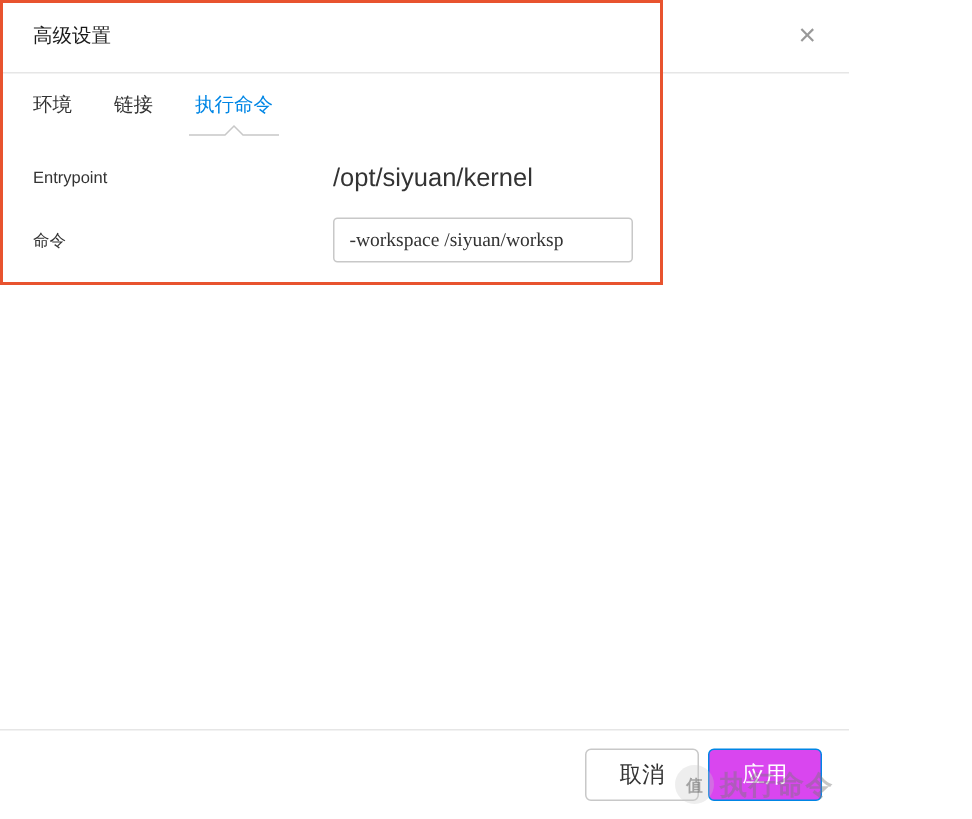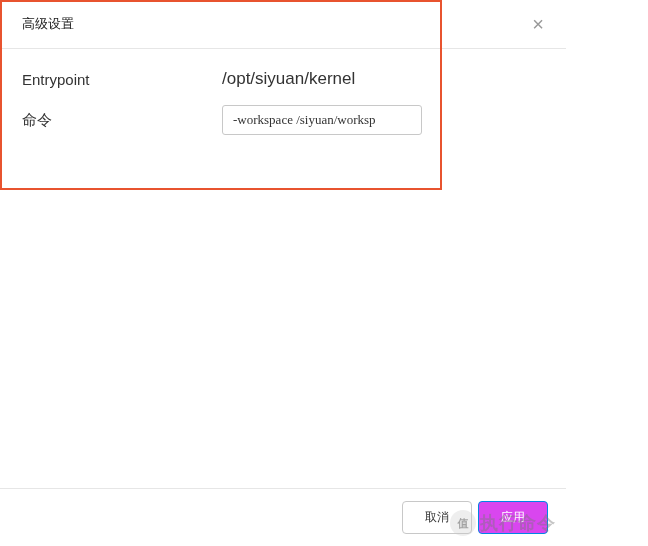--- a/index.html
+++ b/index.html
@@ -80,21 +80,21 @@
       padding: 20px 22px;
       flex: 1;
     }
     .form-row {
       display: flex;
       align-items: center;
       margin-bottom: 16px;
     }
     .form-label {
       width: 200px;
-      font-size: 15px;
+      font-size: 11px;
       color: #333;
     }
     .form-value {
       font-size: 17px;
       color: #333;
     }
     .form-input {
       width: 200px;
       padding: 6px 10px;
       font-size: 13px;
@@ -113,21 +113,21 @@
       border-top: 1px solid #e6e6e6;
       gap: 6px;
       position: absolute;
       bottom: 0;
       left: 0;
       right: 0;
       background: #fff;
     }
     .btn {
       padding: 7px 22px;
-      font-size: 12px;
+      font-size: 15px;
       border-radius: 4px;
       cursor: pointer;
       border: 1px solid #c8c8c8;
       background: #fff;
       color: #333;
     }
     .btn-primary {
       background: #d946ef;
       border-color: #0086e5;
       color: #fff;
@@ -165,20 +165,36 @@
 <body>
 
 <div class="dialog">
   <div class="highlight-box"></div>
 
   <div class="dialog-header">
     <div class="dialog-title">高级设置</div>
     <div class="close-btn">×</div>
   </div>
 
+  <div class="tabs">
+    <div class="tab">
+      <span>环境</span>
+    </div>
+    <div class="tab">
+      <span>链接</span>
+    </div>
+    <div class="tab active">
+      <span>执行命令</span>
+      <span class="tab-underline">
+        <svg width="60" height="10" viewBox="0 0 60 10" style="position:absolute;left:-4px;bottom:-2px;">
+          <path d="M0 9 L24 9 L30 3 L36 9 L60 9" stroke="#c8c8c8" stroke-width="1" fill="none"></path>
+        </svg>
+      </span>
+    </div>
+  </div>
 
   <div class="content">
     <div class="form-row">
       <div class="form-label">Entrypoint</div>
       <div class="form-value">/opt/siyuan/kernel</div>
     </div>
     <div class="form-row">
       <div class="form-label">命令</div>
       <div class="form-input">-workspace /siyuan/worksp</div>
     </div>

